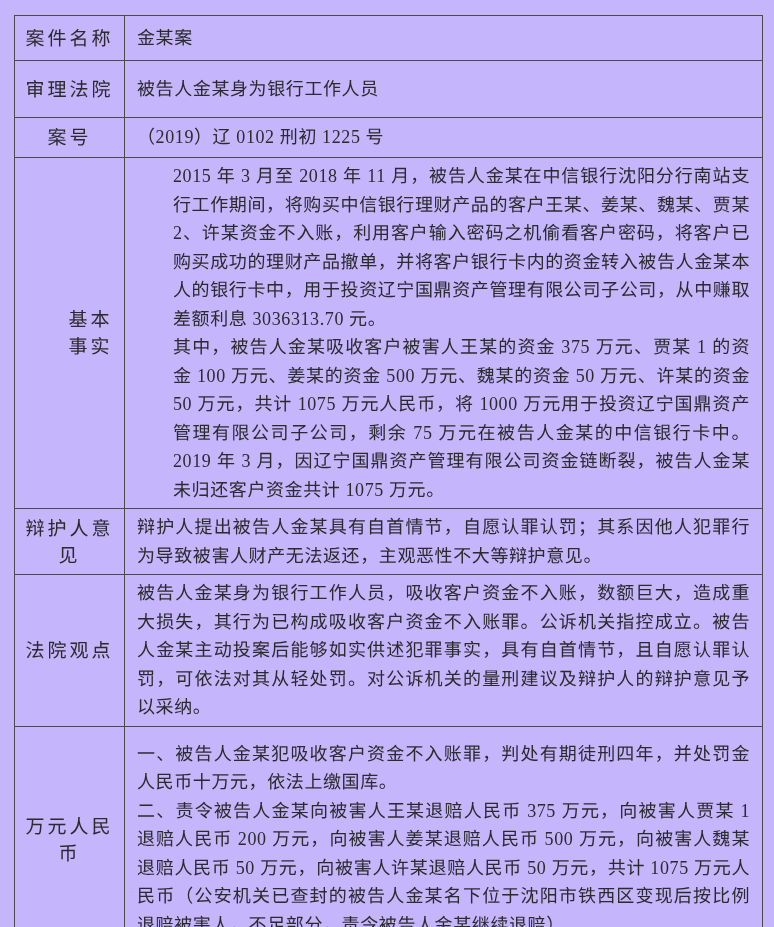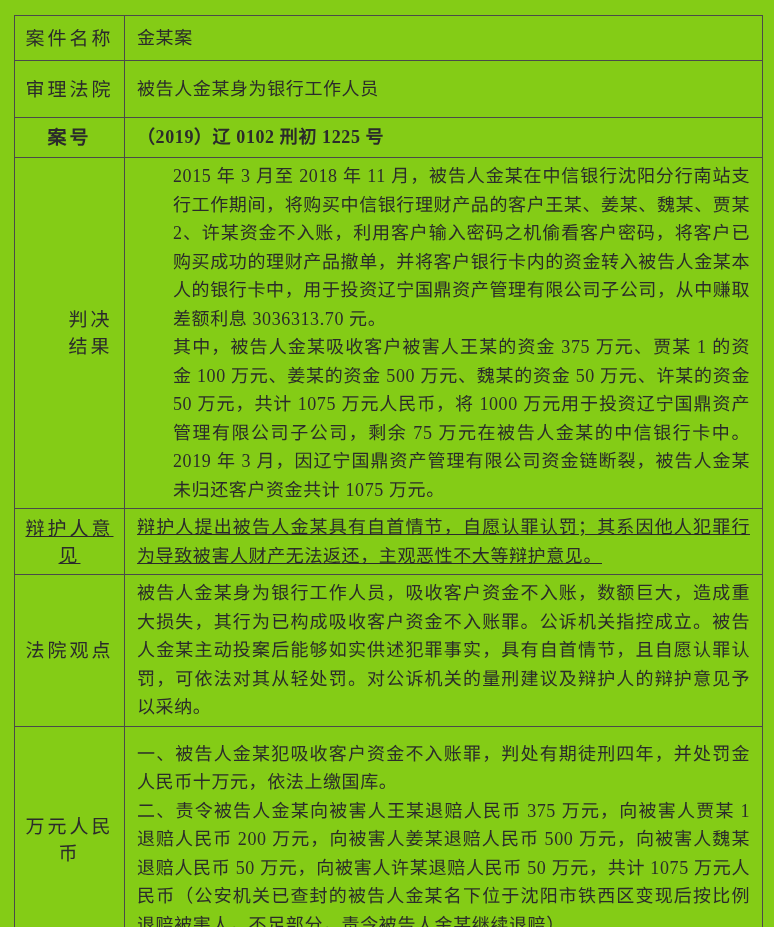--- a/index.html
+++ b/index.html
@@ -8,21 +8,21 @@
     width: 774px;
     background: #ffffff;
     font-family: "Liberation Serif", "DejaVu Serif", serif;
     color: #262626;
   }
 
   .page {
     position: relative;
     width: 774px;
     height: 927px;
-    background: #84cc16;
+    background: #c4b5fd;
     overflow: hidden;
   }
 
   table.case-table {
     position: absolute;
     left: 14px;
     top: 15px;
     width: 749px;
     border-collapse: collapse;
     table-layout: fixed;
@@ -52,23 +52,23 @@
   }
 
   td.content-cell p {
     text-align: justify;
     text-justify: inter-ideograph;
   }
 
   
   tr.r1 td { height: 45px; }
   tr.r2 td { height: 57px; }
-  tr.r3 td { height: 40px; font-weight: bold; }
+  tr.r3 td { height: 40px; }
   tr.r4 td { height: 343px; padding-left: 48px; }
-  tr.r5 td { height: 54px; text-decoration: underline; }
+  tr.r5 td { height: 54px; }
   tr.r6 td { height: 143px; }
   tr.r7 td { height: 227px; }
 </style>
 </head>
 <body>
 
 <div class="page">
   <table class="case-table">
     <tbody>
       <tr class="r1">
@@ -93,21 +93,21 @@
         <td class="label-cell">
           <span>案号</span>
         </td>
         <td class="content-cell">
           <p>（2019）辽 0102 刑初 1225 号</p>
         </td>
       </tr>
 
       <tr class="r4">
         <td class="label-cell">
-          <span>判决结果</span>
+          <span>基本事实</span>
         </td>
         <td class="content-cell">
           <p>2015 年 3 月至 2018 年 11 月，被告人金某在中信银行沈阳分行南站支行工作期间，将购买中信银行理财产品的客户王某、姜某、魏某、贾某 2、许某资金不入账，利用客户输入密码之机偷看客户密码，将客户已购买成功的理财产品撤单，并将客户银行卡内的资金转入被告人金某本人的银行卡中，用于投资辽宁国鼎资产管理有限公司子公司，从中赚取差额利息 3036313.70 元。</p>
           <p>其中，被告人金某吸收客户被害人王某的资金 375 万元、贾某 1 的资金 100 万元、姜某的资金 500 万元、魏某的资金 50 万元、许某的资金 50 万元，共计 1075 万元人民币，将 1000 万元用于投资辽宁国鼎资产管理有限公司子公司，剩余 75 万元在被告人金某的中信银行卡中。2019 年 3 月，因辽宁国鼎资产管理有限公司资金链断裂，被告人金某未归还客户资金共计 1075 万元。</p>
         </td>
       </tr>
 
       <tr class="r5">
         <td class="label-cell">
           <span>辩护人意见</span>

